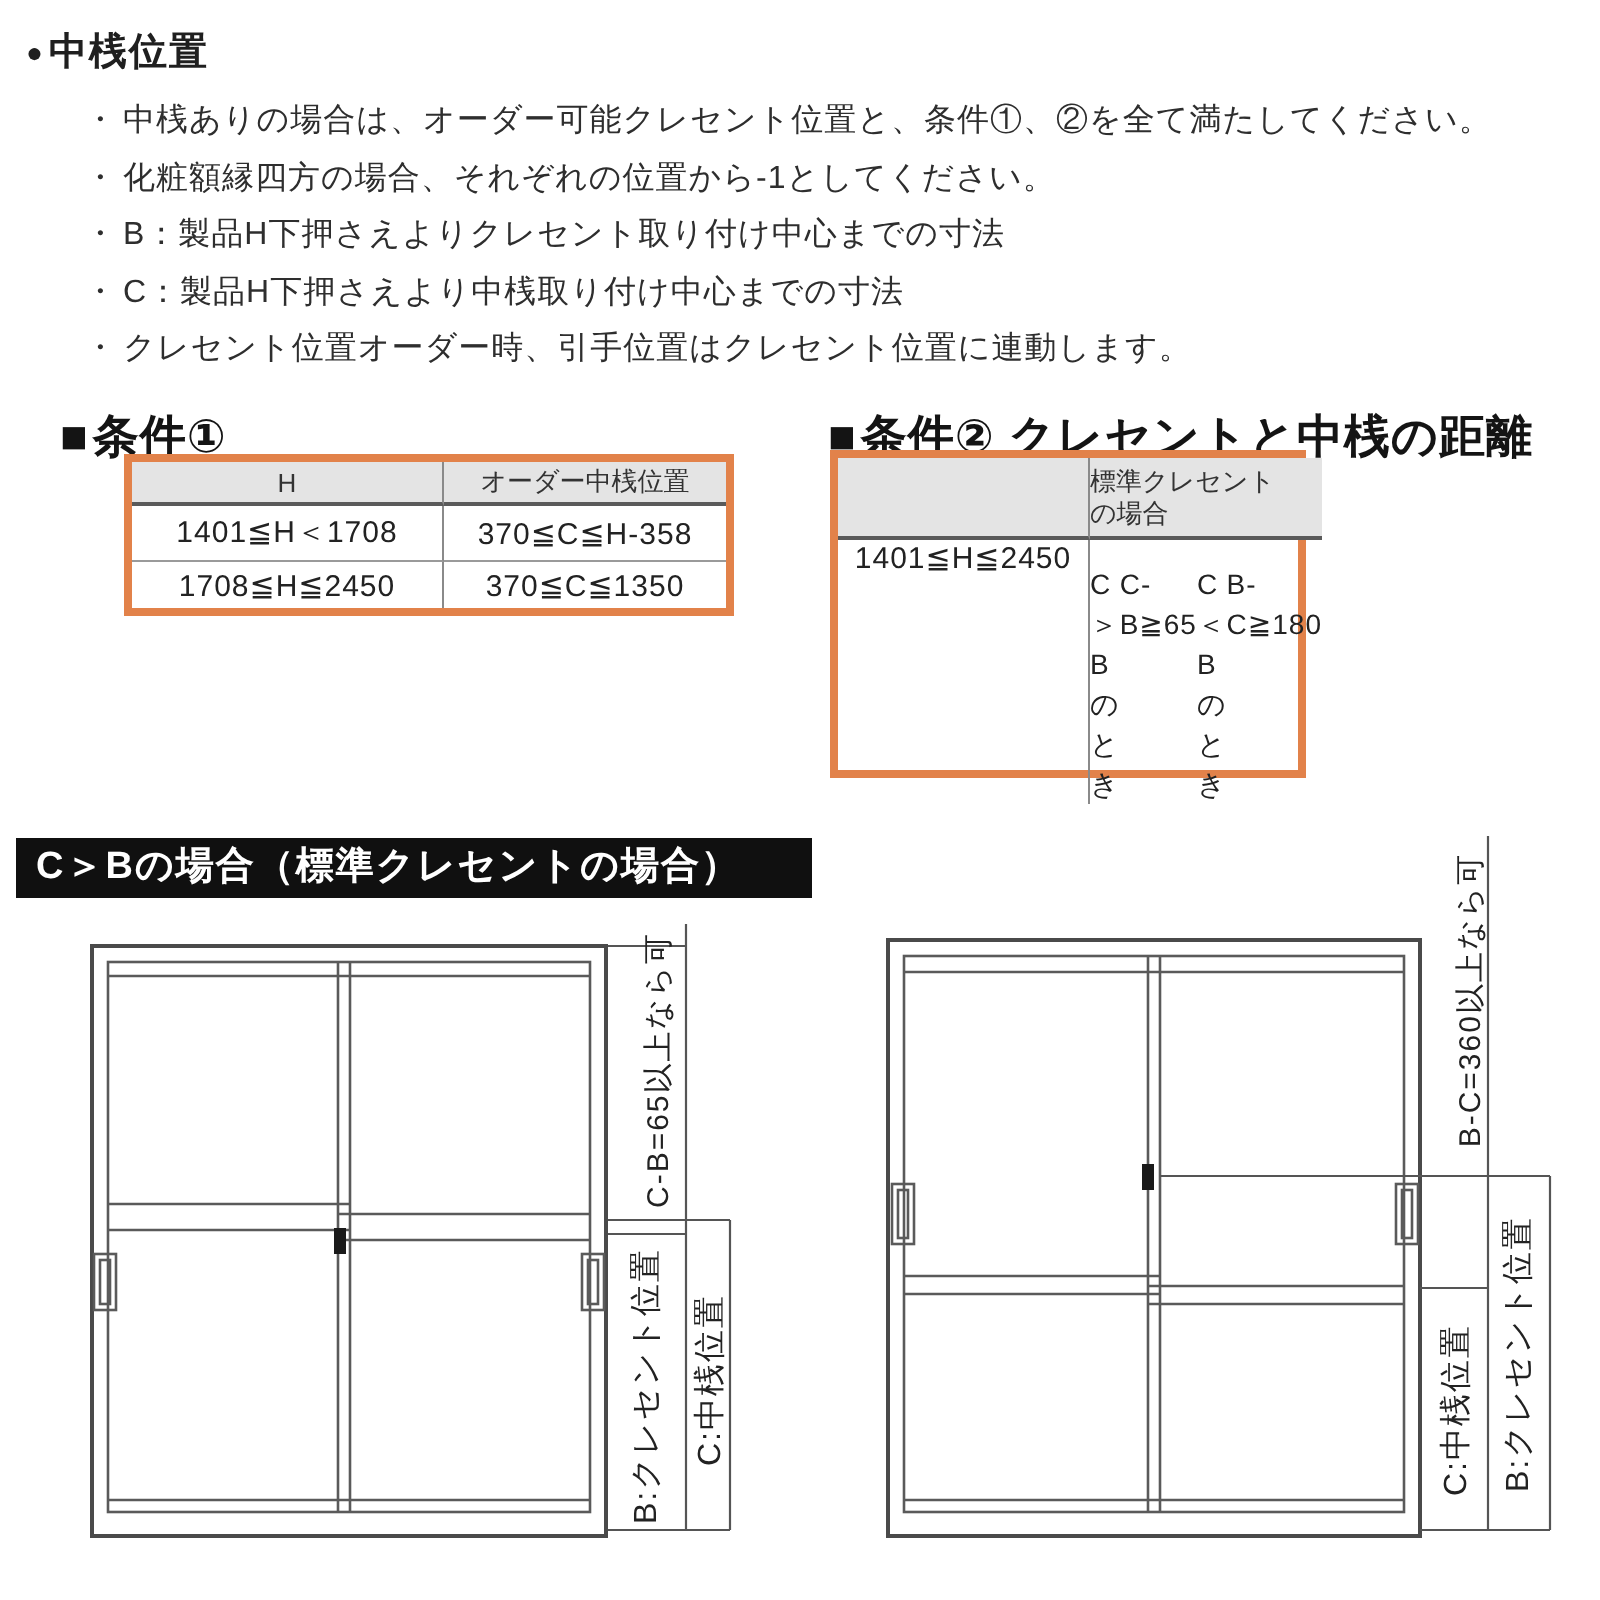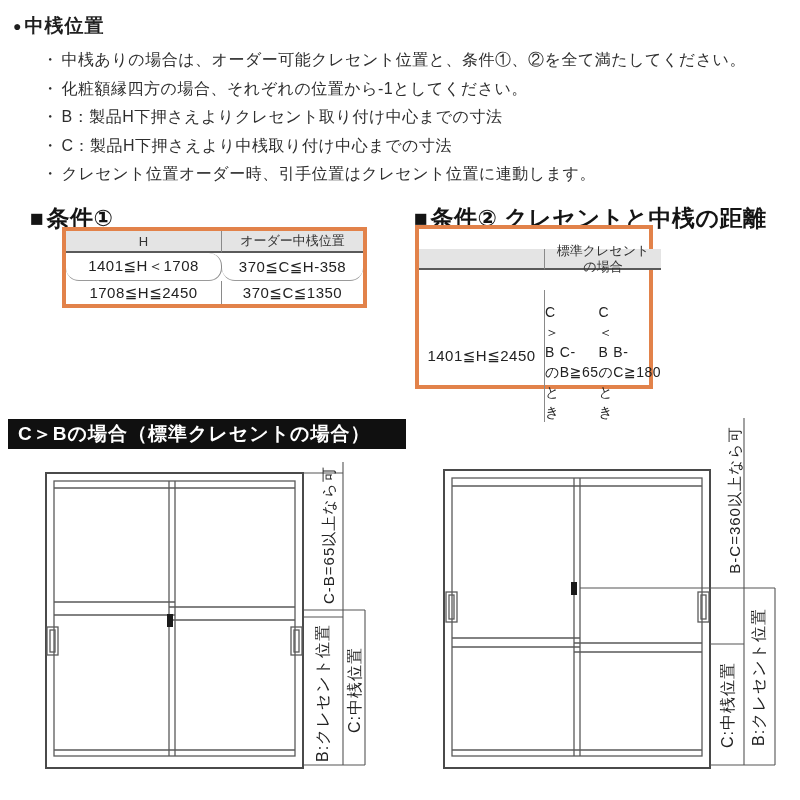--- a/index.html
+++ b/index.html
@@ -18,25 +18,25 @@
   
   .sec{font-size:23px;font-weight:bold;color:#141414;white-space:nowrap;letter-spacing:0.5px;}
   .sec .marker{margin-right:2px;}
   
   .otable{box-sizing:border-box;border:4px solid #E2824A;background:#fff;}
   .t1{left:62px;top:227px;width:305px;height:81px;display:grid;
       grid-template-columns:156px 1fr;grid-template-rows:22px 28px 1fr;}
   .t1 .cell{display:flex;align-items:center;justify-content:center;}
   .t1 .hcell{background:#E4E4E4;font-size:13px;color:#333;border-bottom:2px solid #5a5a5a;}
   .t1 .c0{border-right:1px solid #8a8a8a;}
-  .t1 .r1{border-bottom:1px solid #9a9a9a;border-radius:13px;}
+  .t1 .r1{border-bottom:1px solid #9a9a9a;}
   .t1 .bcell{font-size:15px;color:#222;letter-spacing:0.5px;}
   .t2{left:415px;top:225px;width:238px;height:164px;display:grid;
       grid-template-columns:126px 1fr;grid-template-rows:41px 1fr;}
-  .t2 .cell{display:flex;align-items:center;justify-content:center;margin-top:20px;}
+  .t2 .cell{display:flex;justify-content:center;}
   .t2 .hcell{background:#E4E4E4;border-bottom:2px solid #5a5a5a;font-size:13px;color:#333;}
   .t2 .c0{border-right:1px solid #8a8a8a;}
   .t2 .hright{flex-direction:column;line-height:16px;}
   .t2 .bleft{font-size:15px;color:#222;letter-spacing:0.5px;}
   .t2 .bright{flex-direction:row;justify-content:flex-start;padding-top:12px;
       font-size:14px;color:#222;line-height:20px;letter-spacing:0.5px;}
   .t2 .spacer{height:13px;}
   
   .dheader{background:#101010;color:#fff;font-weight:bold;font-size:19px;line-height:30px;
       height:30px;padding:0 10px;letter-spacing:1px;white-space:nowrap;overflow:hidden;

